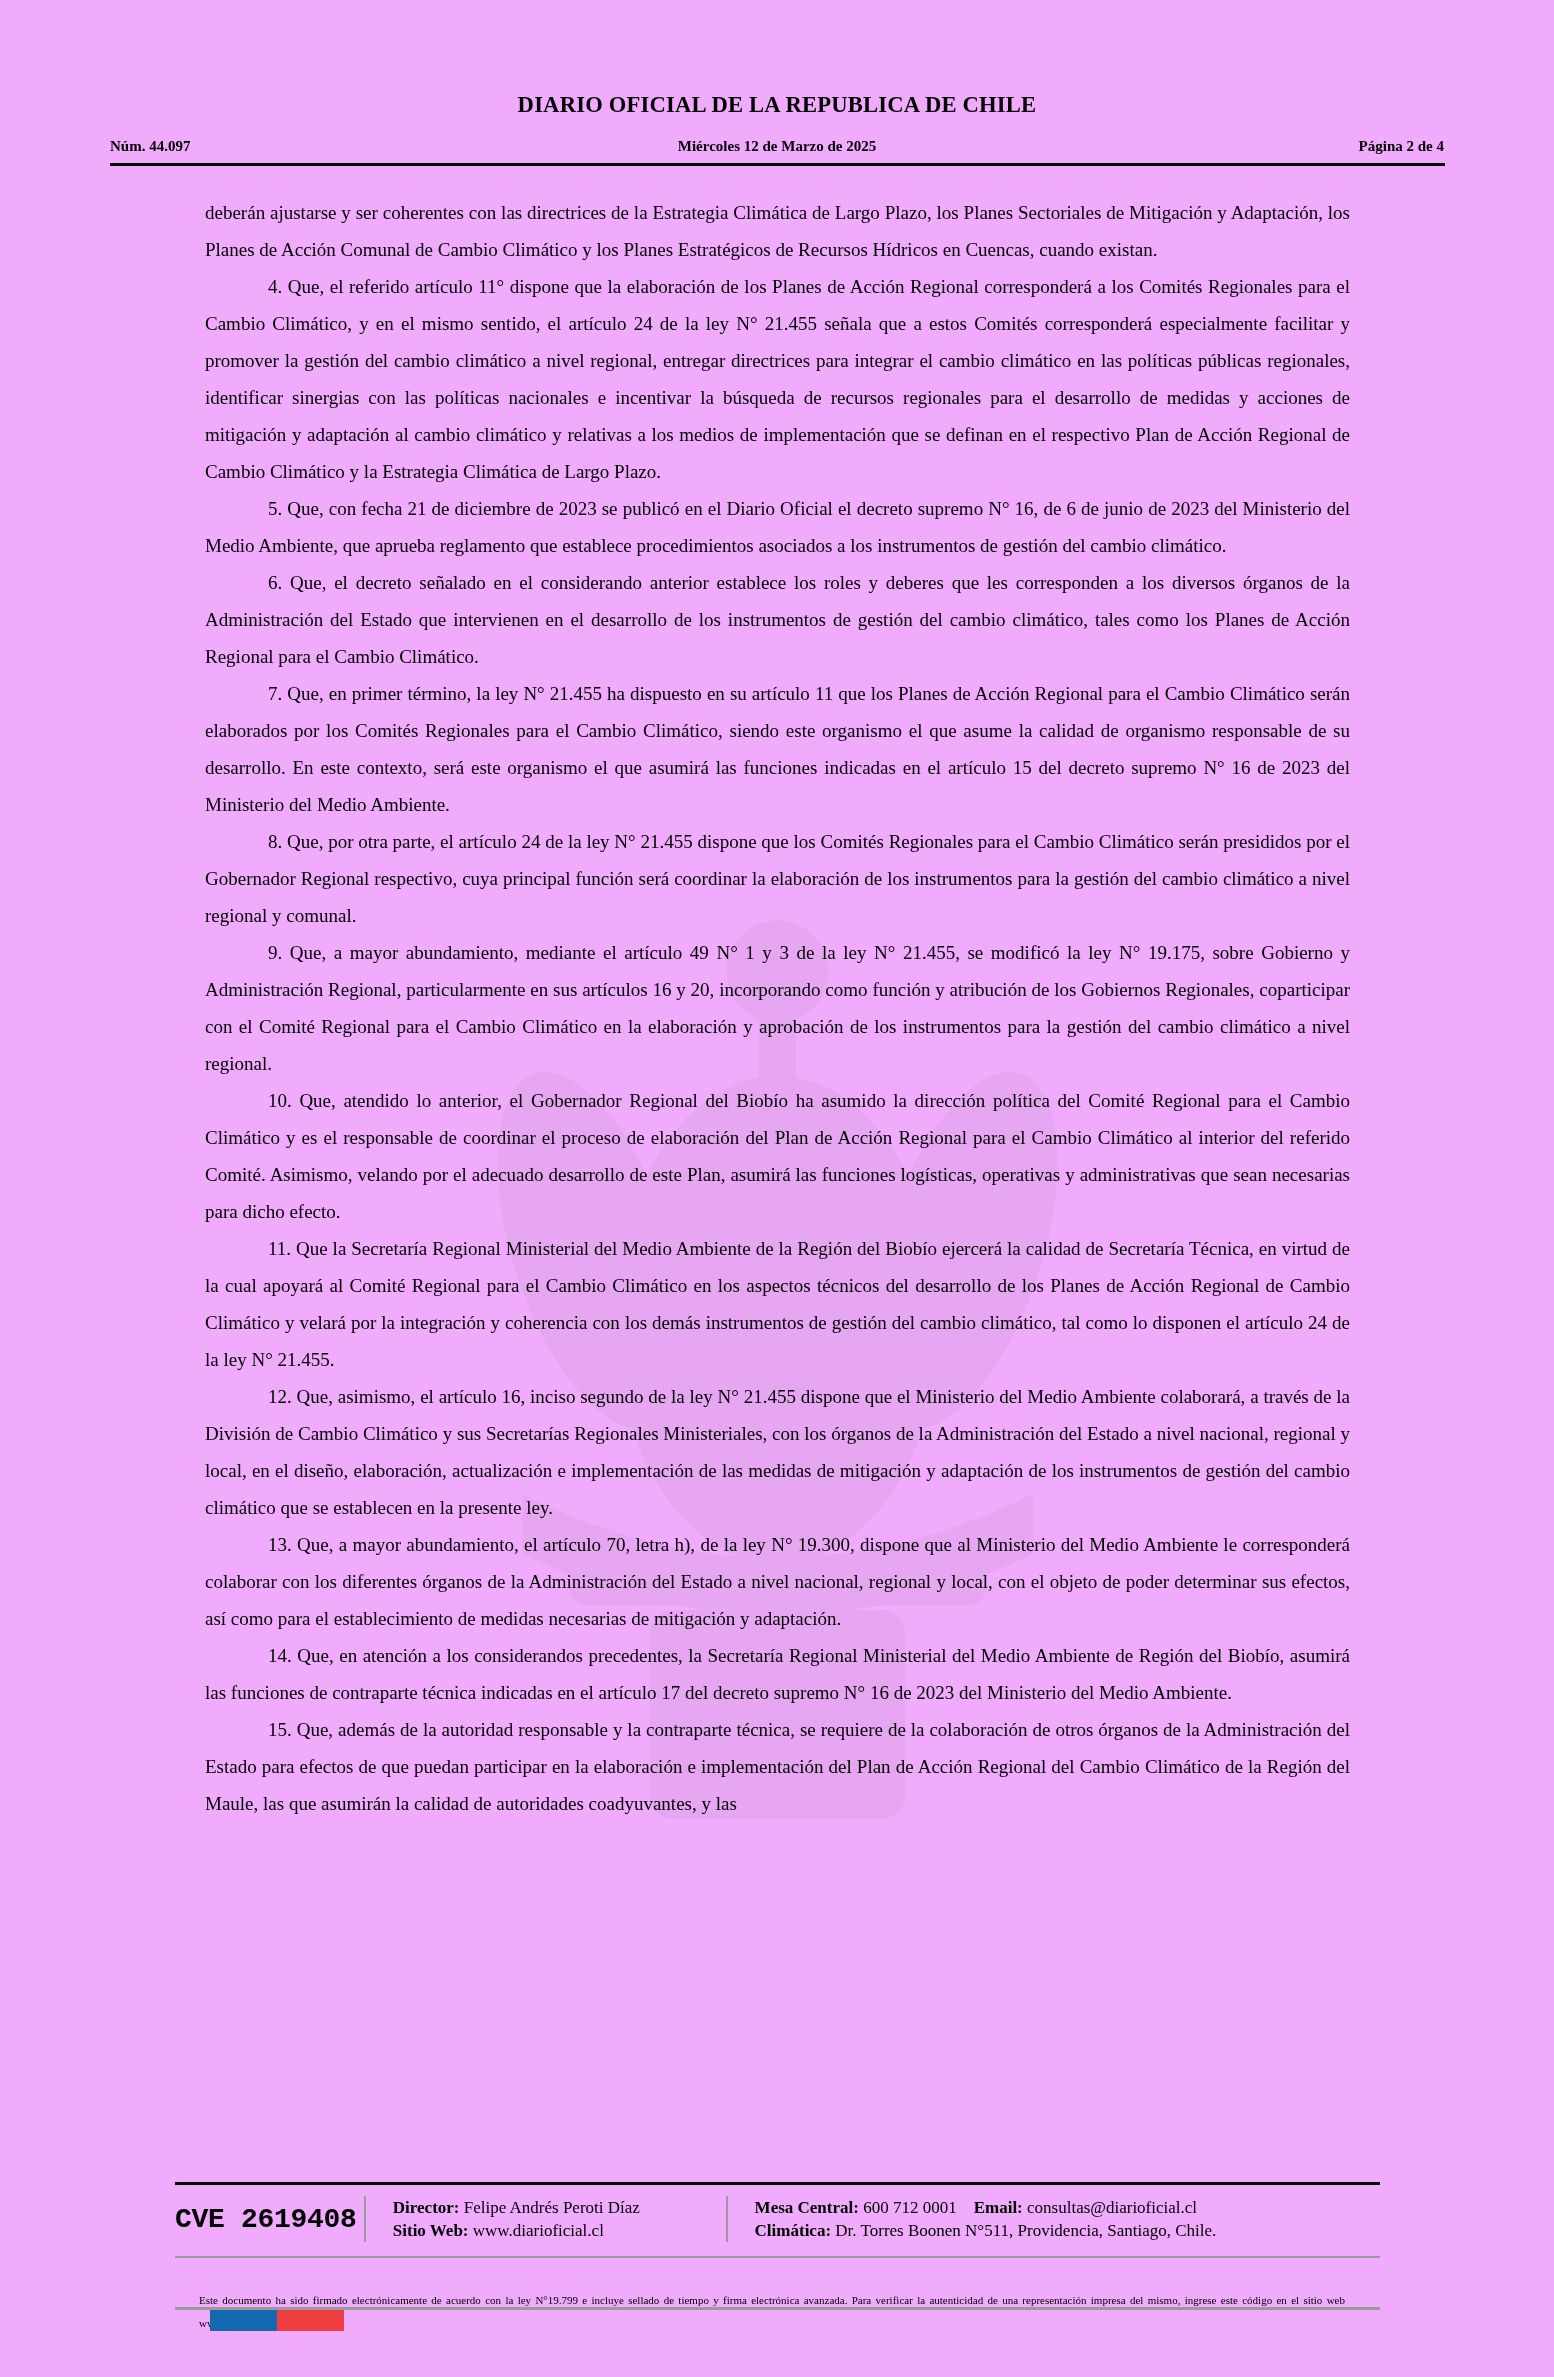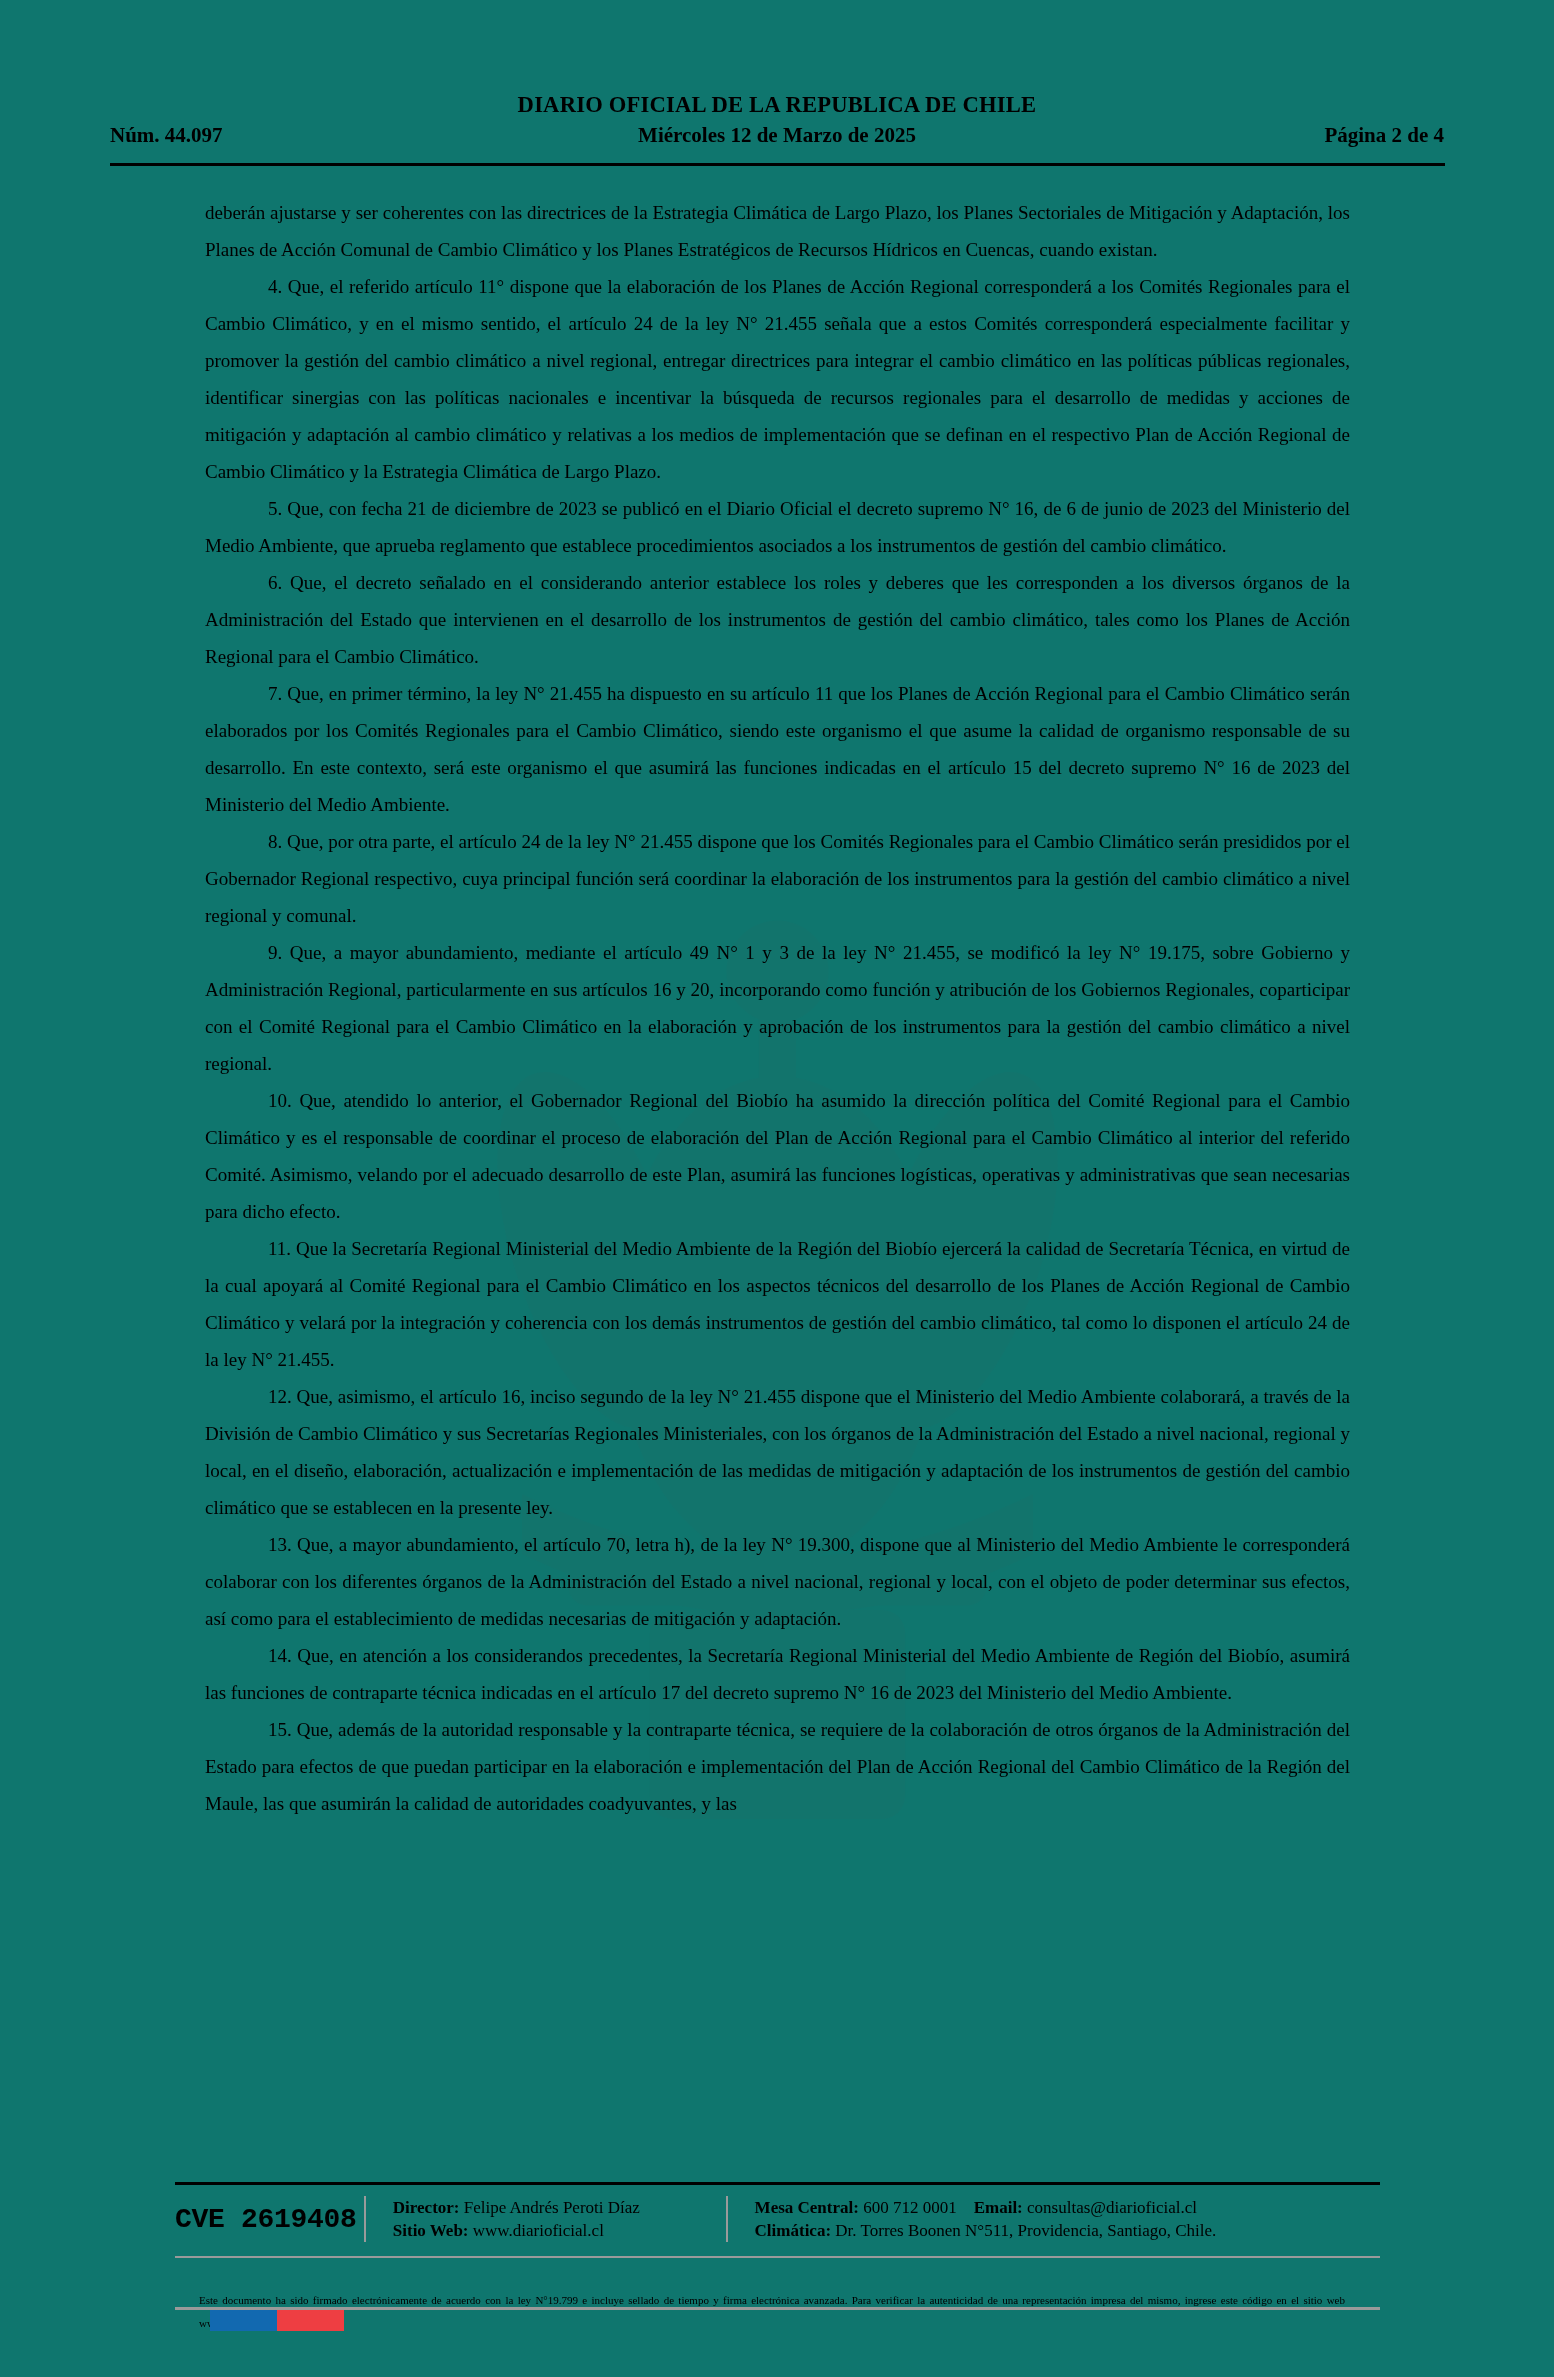--- a/index.html
+++ b/index.html
@@ -4,21 +4,21 @@
 <style>
   html, body {
     margin: 0;
     padding: 0;
     background: #ffffff;
   }
   .page {
     position: relative;
     width: 1554px;
     height: 2377px;
-    background: #0f766e;
+    background: #f0abfc;
     font-family: "Liberation Serif", serif;
     color: #000000;
     box-sizing: border-box;
     overflow: hidden;
   }
 
   
   .watermark {
     position: absolute;
     left: 427px;
@@ -44,22 +44,22 @@
     text-align: center;
     font-weight: bold;
     font-size: 22.6px;
     letter-spacing: 0.2px;
     line-height: 1.2;
   }
   .header-row {
     display: flex;
     align-items: baseline;
     justify-content: flex-end;
-    margin-top: 5px;
-    font-size: 21px;
+    margin-top: 20px;
+    font-size: 15px;
     font-weight: bold;
   }
   .header-row .hr-left { width: 256px; text-align: left; }
   .header-row .hr-center { flex: 1; text-align: center; }
   .header-row .hr-right { width: 256px; text-align: right; font-weight: bold; }
 
   .rule-top {
     position: absolute;
     left: 110px;
     top: 163px;

